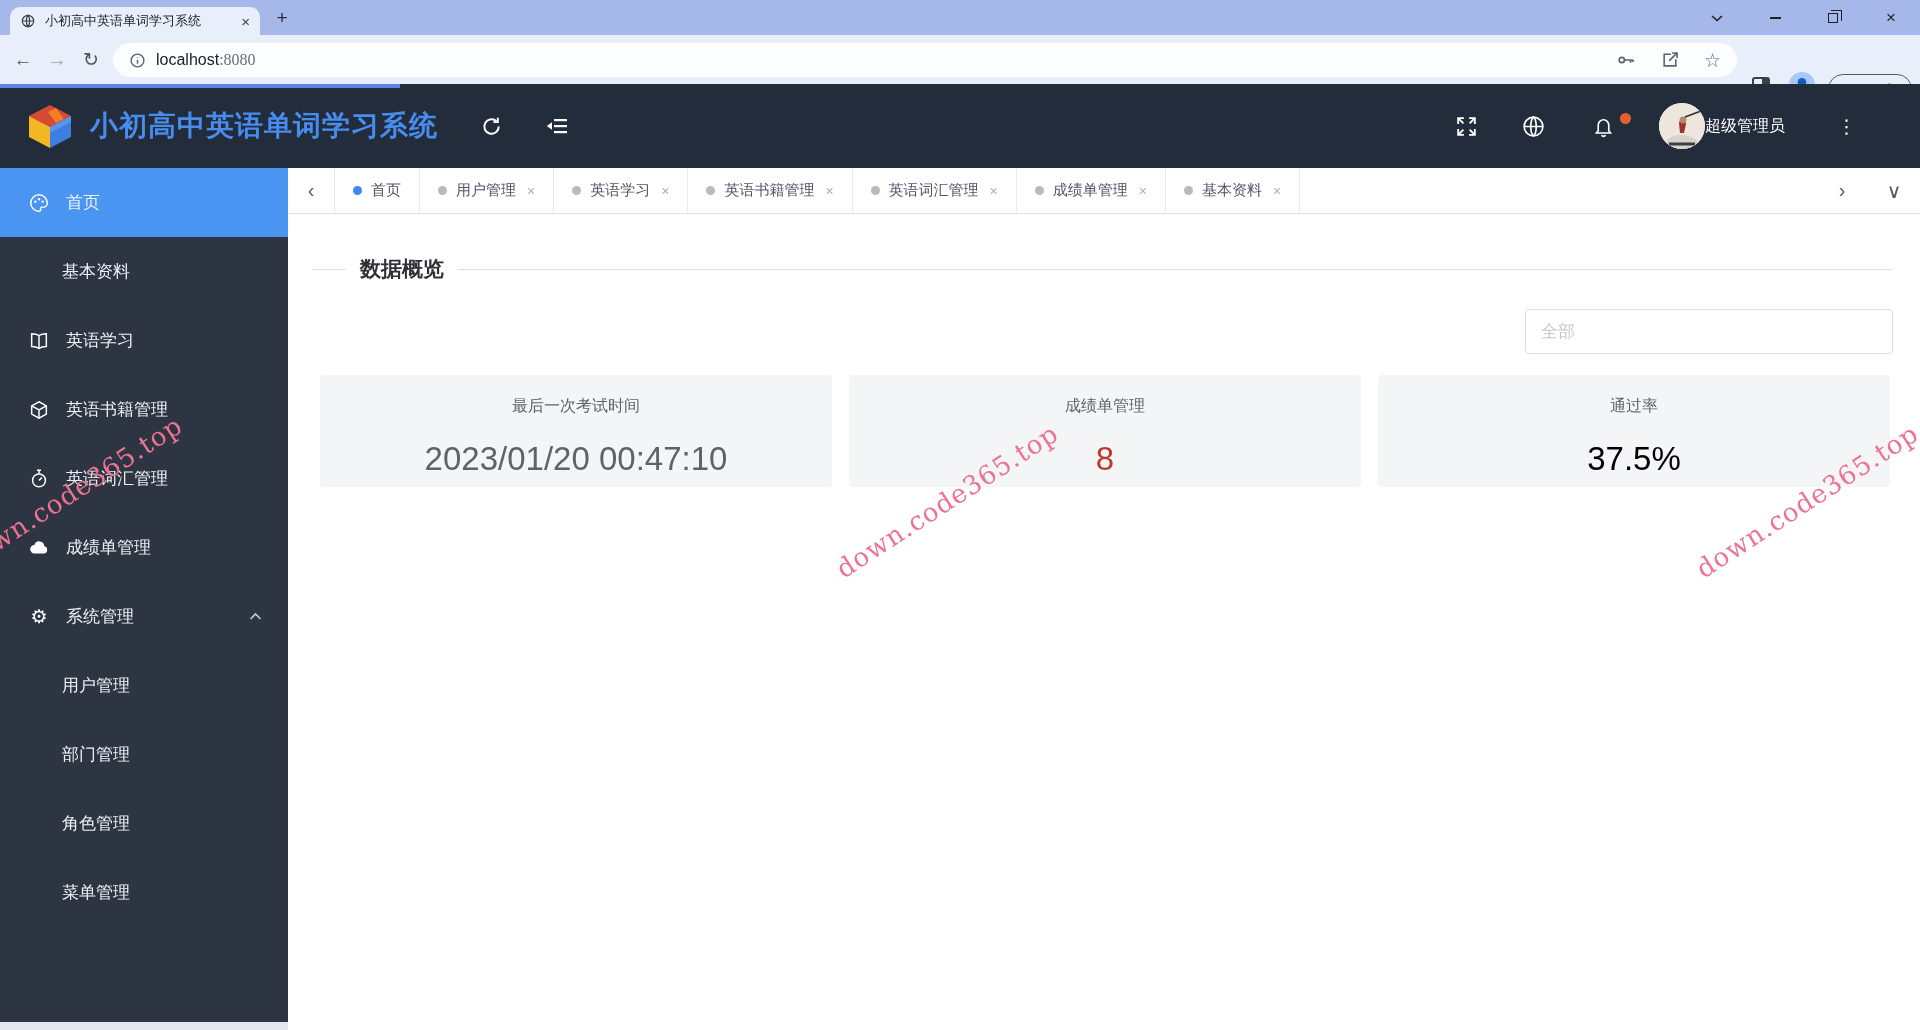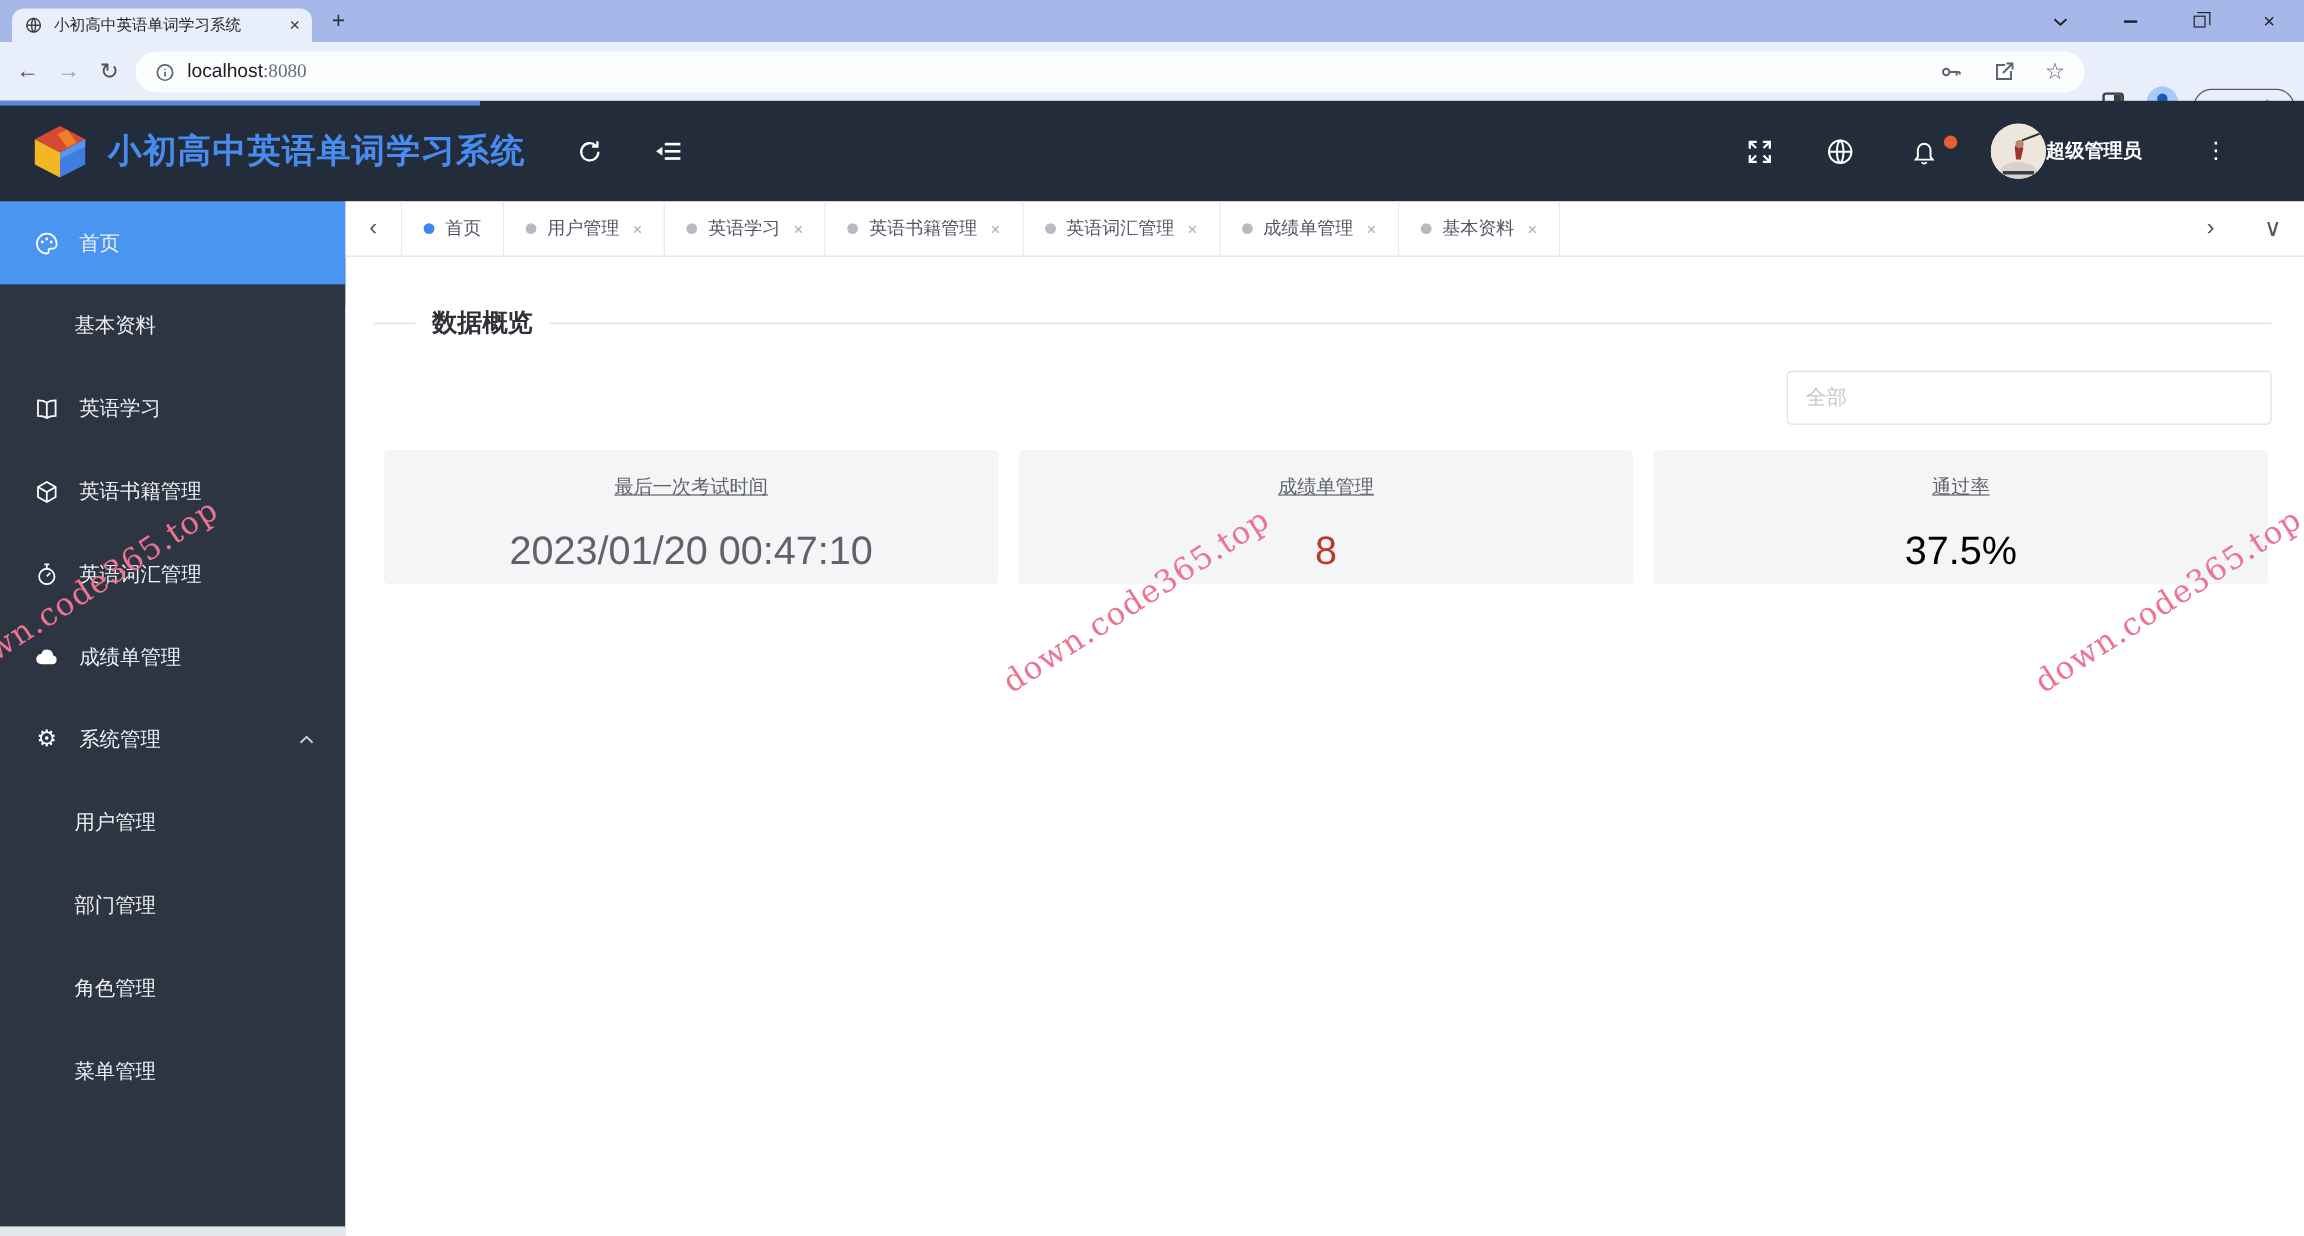--- a/index.html
+++ b/index.html
@@ -46,21 +46,21 @@
   .appheader { position:absolute; left:0; top:84px; width:1920px; height:84px; background:#222c3b;
                display:flex; align-items:center; }
   .nprog { position:absolute; left:0; top:0; width:400px; height:4px; background:#5c85e6; z-index:5; }
   .logo { margin-left:26px; }
   .apptitle { margin-left:16px; font-size:28px; font-weight:bold; color:#478cee; letter-spacing:1px; white-space:nowrap; }
   .hd-ic { margin-left:42px; }
   .hd-right { margin-left:auto; display:flex; align-items:center; padding-right:64px; }
   .bellwrap { position:relative; margin-left:46px; }
   .belldot { position:absolute; right:-16px; top:-2px; width:11px; height:11px; border-radius:50%; background:#e4602f; }
   .hd-avatar { width:46px; height:46px; border-radius:50%; margin-left:44px; overflow:hidden; background:#ece6dc; }
-  .hd-name { font-size:16px; color:#fff;font-weight:bold; }
+  .hd-name { font-size:16px; color:#fff; }
   .kebab { margin-left:52px; font-size:19px; color:#fff; }
 
   
   .sidebar { position:absolute; left:0; top:168px; width:288px; bottom:0; background:#2d3542; }
   .s-item { height:69px; display:flex; align-items:center; padding-left:28px; gap:16px;
             color:#eef0f4; font-size:17px; cursor:default; }
   .s-item.active { background:#4a94f2; }
   .s-item.sub { padding-left:62px; }
   .s-icon { width:22px; height:22px; flex:0 0 auto; }
   .s-icon.gearchar { font-size:19px; color:#fff; line-height:22px; text-align:center; }
@@ -82,25 +82,25 @@
   .vt-right .vt-nav { width:52px; }
 
   
   .content { position:relative; height:calc(100% - 46px); background:#fff; }
   .divider { display:flex; align-items:center; margin:41px 27px 0 24px; }
   .dline { height:1px; background:#dcdfe6; }
   .dline.short { width:34px; }
   .dline.long { flex:1; }
   .d-title { margin:0 14px; font-size:21px; font-weight:bold; color:#2e3237; }
   .filter-row { display:flex; justify-content:flex-end; margin:26px 27px 0 0; }
-  .select { width:404px; height:45px; border:1px solid #dcdfe6; border-radius:4px; background:#fff;
+  .select { width:368px; height:45px; border:1px solid #dcdfe6; border-radius:4px; background:#fff;
             display:flex; align-items:center; padding-left:15px; font-size:17px; color:#c2c7cf; }
   .cards { display:flex; gap:17px; margin:21px 30px 0 32px; }
   .card { flex:1; height:112px; background:#f4f5f7; border-radius:4px; text-align:center; }
-  .c-label { margin-top:21px; font-size:16px; color:#5f6368;text-decoration:underline; }
+  .c-label { margin-top:21px; font-size:16px; color:#5f6368; }
   .c-value { margin-top:23px; font-size:33px; }
 
   
   .wm-layer { position:absolute; inset:0; pointer-events:none; z-index:40; }
   .wm { position:absolute; font-family:"DejaVu Serif", serif; font-size:26px; color:#ec7392;
         letter-spacing:1px; white-space:nowrap; transform:rotate(-33deg); }
 </style>
 </head>
 <body>
 

